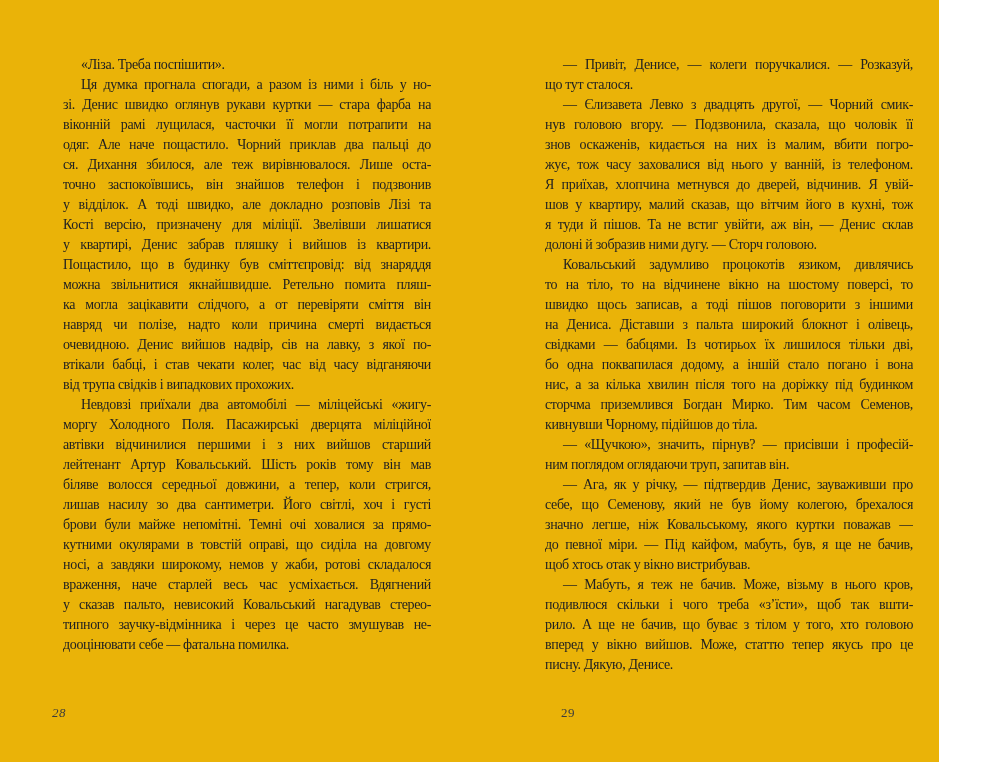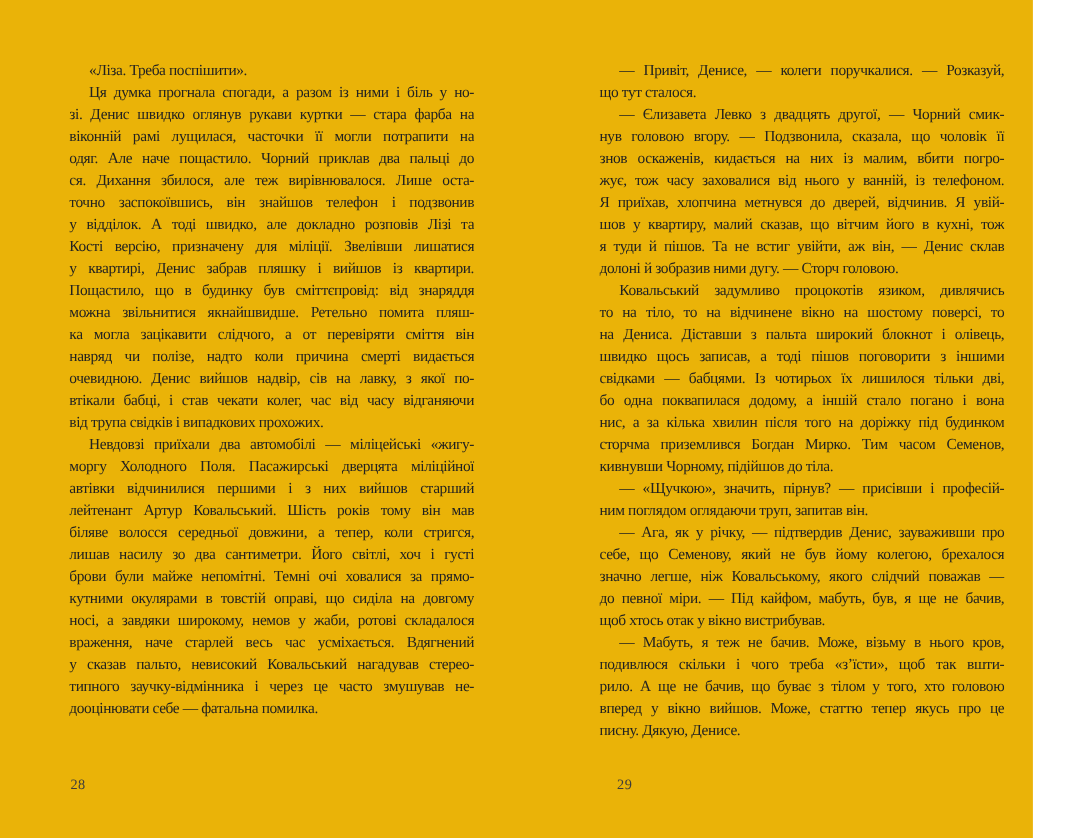--- a/index.html
+++ b/index.html
@@ -36,21 +36,21 @@
   .line.pend   { text-align-last: left; }
   .line.pstart { text-indent: 18px; }
   .pagenum {
     position: absolute;
     top: 704px;
     font-size: 13px;
     line-height: 18px;
     color: #3c3c3c;
     letter-spacing: 0.4px;
   }
-  .pagenum.left  { left: 64px; }
+  .pagenum.left  { left: 52px; font-style: italic; }
   .pagenum.right { left: 561px; width: 367px; }
 </style>
 </head>
 <body>
 
 <div class="spread">
 
   <div class="page-text left">
       <div class="line pstart pend">«Ліза. Треба поспішити».</div>
       <div class="line pstart">Ця думка прогнала спогади, а разом із ними і біль у но-</div>
@@ -90,32 +90,32 @@
       <div class="line pstart">— Єлизавета Левко з двадцять другої, — Чорний смик-</div>
       <div class="line">нув головою вгору. — Подзвонила, сказала, що чоловік її</div>
       <div class="line">знов оскаженів, кидається на них із малим, вбити погро-</div>
       <div class="line">жує, тож часу заховалися від нього у ванній, із телефоном.</div>
       <div class="line">Я приїхав, хлопчина метнувся до дверей, відчинив. Я увій-</div>
       <div class="line">шов у квартиру, малий сказав, що вітчим його в кухні, тож</div>
       <div class="line">я туди й пішов. Та не встиг увійти, аж він, — Денис склав</div>
       <div class="line pend">долоні й зобразив ними дугу. — Сторч головою.</div>
       <div class="line pstart">Ковальський задумливо процокотів язиком, дивлячись</div>
       <div class="line">то на тіло, то на відчинене вікно на шостому поверсі, то</div>
+      <div class="line">швидко щось записав, а тоді пішов поговорити з іншими</div>
       <div class="line">на Дениса. Діставши з пальта широкий блокнот і олівець,</div>
-      <div class="line">швидко щось записав, а тоді пішов поговорити з іншими</div>
       <div class="line">свідками — бабцями. Із чотирьох їх лишилося тільки дві,</div>
       <div class="line">бо одна поквапилася додому, а іншій стало погано і вона</div>
       <div class="line">нис, а за кілька хвилин після того на доріжку під будинком</div>
       <div class="line">сторчма приземлився Богдан Мирко. Тим часом Семенов,</div>
       <div class="line pend">кивнувши Чорному, підійшов до тіла.</div>
       <div class="line pstart">— «Щучкою», значить, пірнув? — присівши і професій-</div>
       <div class="line pend">ним поглядом оглядаючи труп, запитав він.</div>
       <div class="line pstart">— Ага, як у річку, — підтвердив Денис, зауваживши про</div>
       <div class="line">себе, що Семенову, який не був йому колегою, брехалося</div>
-      <div class="line">значно легше, ніж Ковальському, якого слідчий поважав —</div>
+      <div class="line">значно легше, ніж Ковальському, якого куртки поважав —</div>
       <div class="line">до певної міри. — Під кайфом, мабуть, був, я ще не бачив,</div>
       <div class="line pend">щоб хтось отак у вікно вистрибував.</div>
       <div class="line pstart">— Мабуть, я теж не бачив. Може, візьму в нього кров,</div>
       <div class="line">подивлюся скільки і чого треба «з’їсти», щоб так вшти-</div>
       <div class="line">рило. А ще не бачив, що буває з тілом у того, хто головою</div>
       <div class="line">вперед у вікно вийшов. Може, статтю тепер якусь про це</div>
       <div class="line pend">писну. Дякую, Денисе.</div>
     </div>
 
   <div class="pagenum left">28</div>

